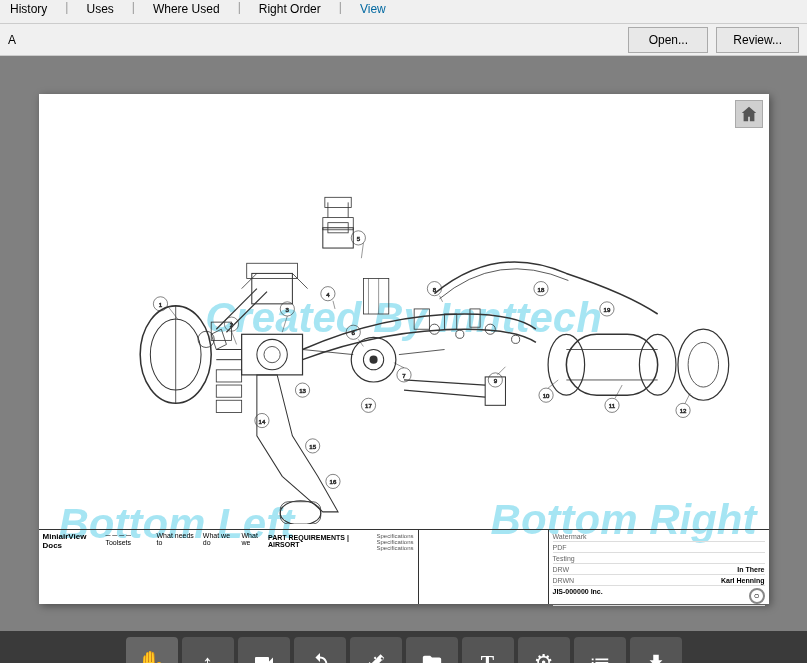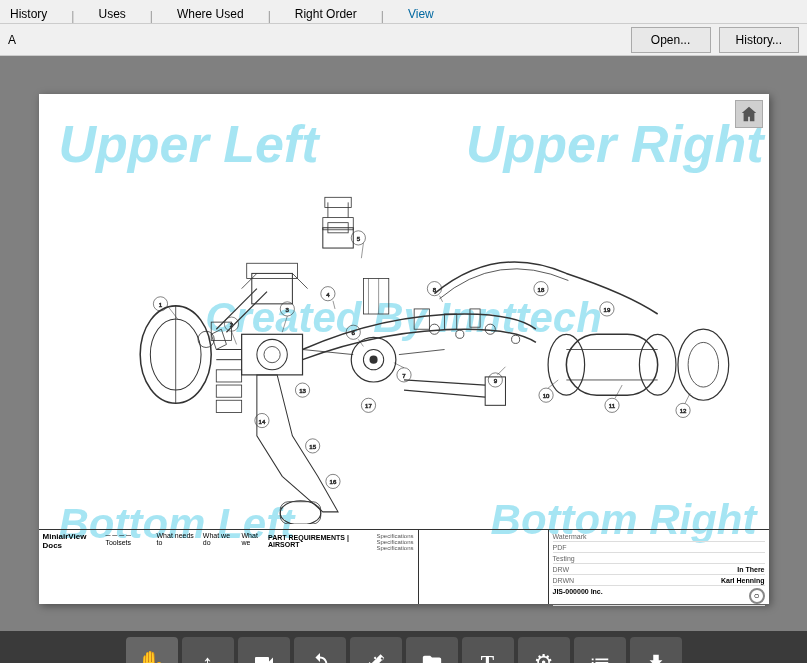--- a/index.html
+++ b/index.html
@@ -4,23 +4,23 @@
   <style>
     * { margin: 0; padding: 0; box-sizing: border-box; }
     body { width: 807px; height: 663px; background: #c0c0c0; font-family: 'Segoe UI', Arial, sans-serif; font-size: 13px; overflow: hidden; }
 
     
     .menu-bar {
       height: 24px;
       background: #f0f0f0;
       border-bottom: 1px solid #ccc;
       display: flex;
-      align-items: flex-end;
+      align-items: flex-start;
       padding: 0 4px;
-      gap: 16px;
+      gap: 10px;
     }
     .menu-item {
       padding: 2px 6px;
       cursor: pointer;
       color: #000;
       font-size: 12px;
     }
     .menu-separator {
       color: #999;
       font-size: 12px;
@@ -221,29 +221,27 @@
   <span class="menu-separator">|</span>
   <span class="menu-item">Right Order</span>
   <span class="menu-separator">|</span>
   <span class="menu-item menu-item-view">View</span>
 </div>
 
 <div class="toolbar">
   <span class="toolbar-label">A</span>
   <div class="toolbar-spacer"></div>
   <button class="toolbar-btn">Open...</button>
-  <button class="toolbar-btn">History...</button>
+  <button class="toolbar-btn">Review...</button>
 </div>
 
 <div class="main-area">
 
   <div class="doc-container">
 
-    <div class="watermark wm-upper-left">Upper Left</div>
-    <div class="watermark wm-upper-right">Upper Right</div>
     <div class="watermark wm-middle">Created By Innttech</div>
     <div class="watermark wm-lower-left">Bottom Left</div>
     <div class="watermark wm-lower-right">Bottom Right</div>
 
     <div class="home-icon-area">
       <svg width="18" height="18" viewBox="0 0 20 20" fill="#555">
         <path d="M10 2L2 9h2v9h5v-5h2v5h5V9h2z"></path>
       </svg>
     </div>
 

